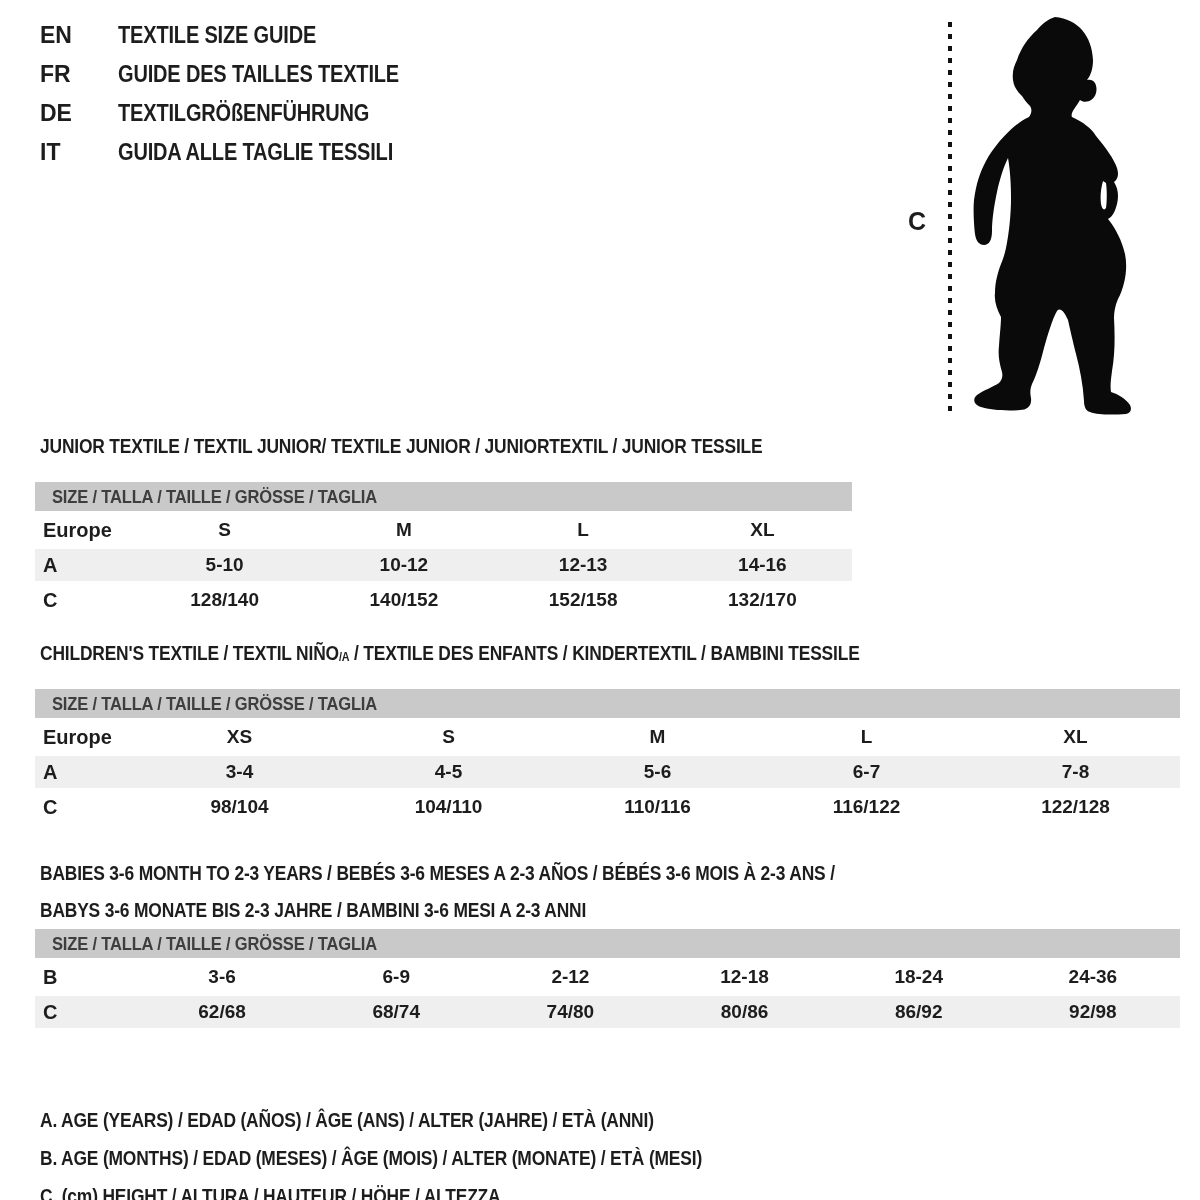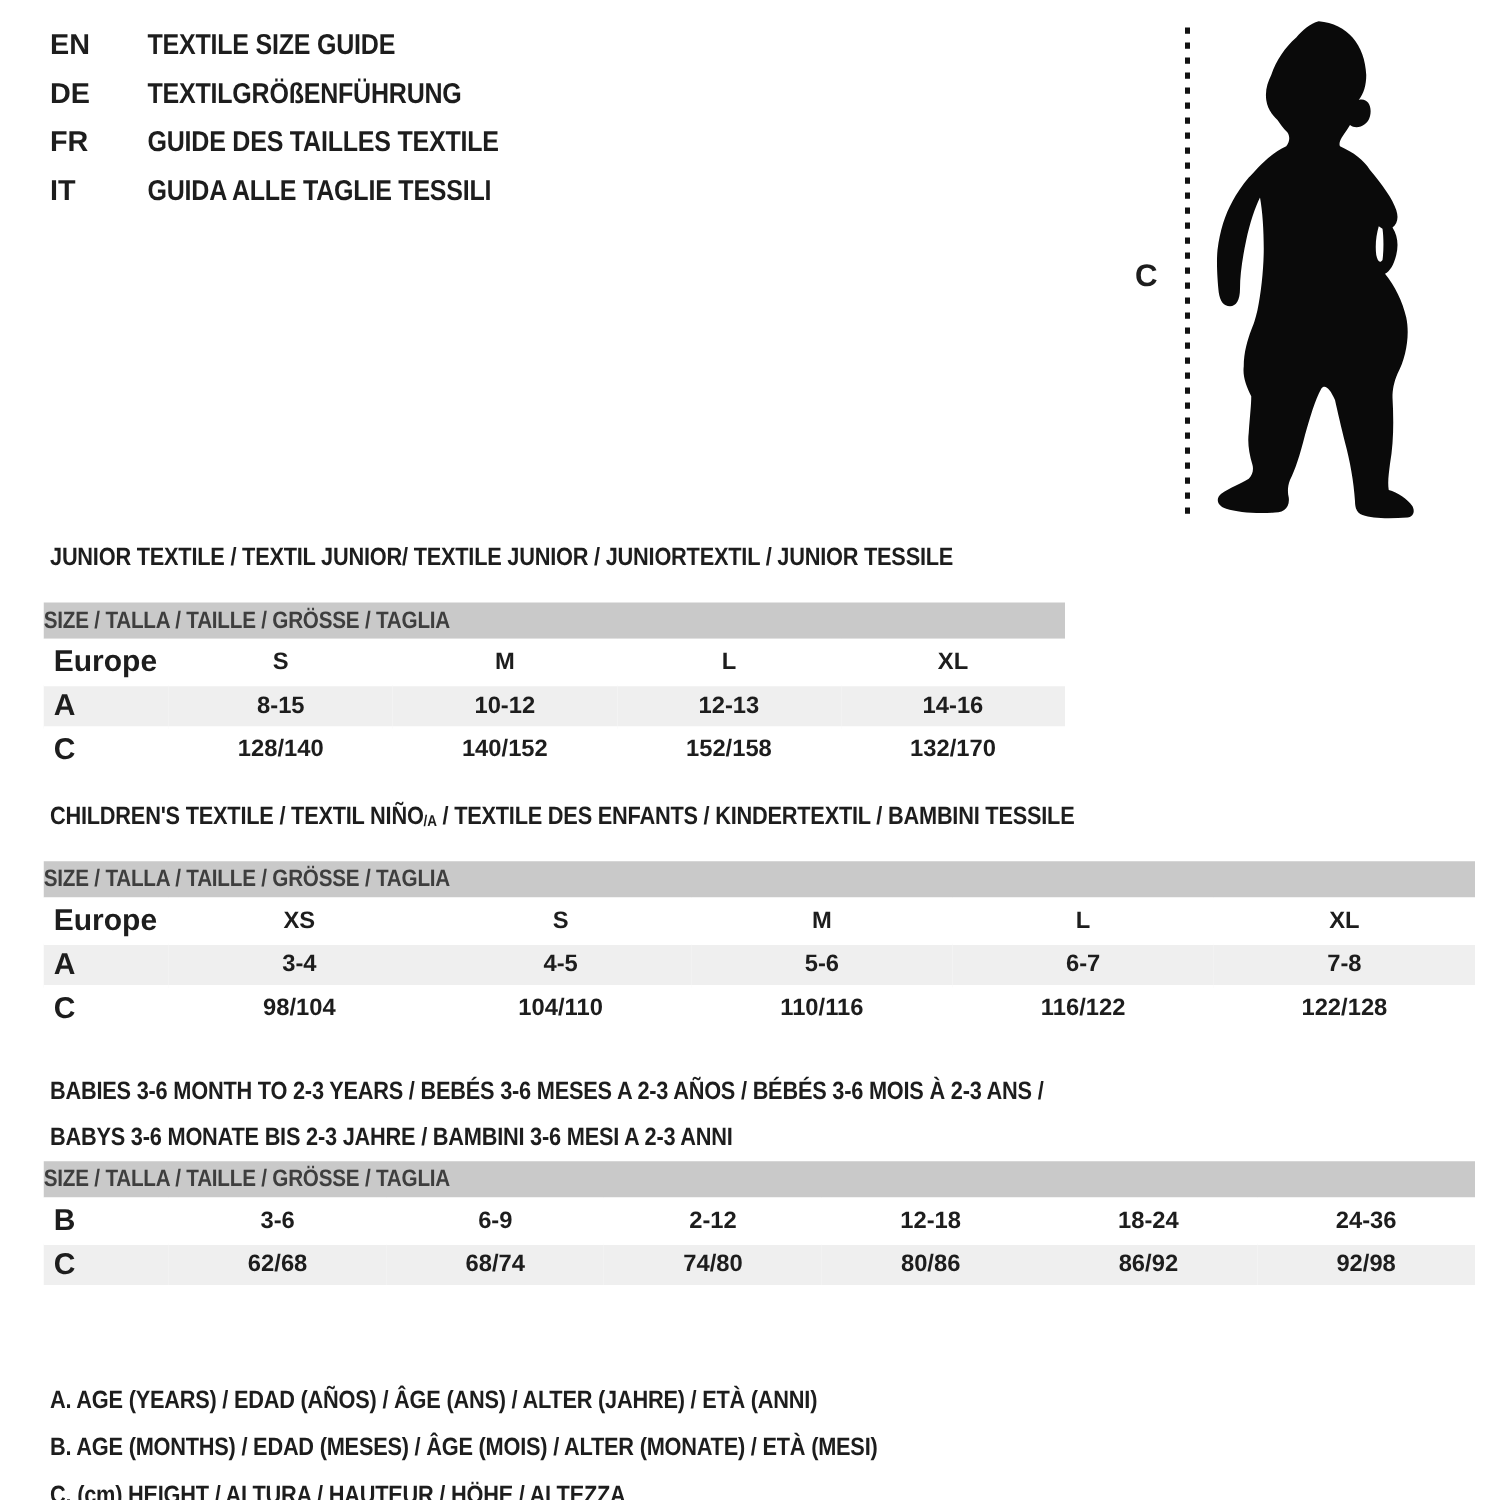--- a/index.html
+++ b/index.html
@@ -19,49 +19,49 @@
   .figure-wrap{left:900px;top:14px;width:245px;height:405px;}
   .height-label{position:absolute;left:8px;top:193px;font-size:25px;font-weight:bold;}
   
   .section-title{font-size:20px;font-weight:bold;}
   .title-sub{font-size:0.62em;vertical-align:-0.12em;}
   .two-line div{margin-bottom:14px;}
   
   .table-wrap{box-sizing:border-box;}
   .table-head{
     height:29px;line-height:29px;background:#c9c9c9;color:#3e3e3e;
-    font-size:19px;font-weight:bold;padding-left:0;box-sizing:border-box;
+    font-size:19px;font-weight:bold;padding-left:17px;box-sizing:border-box;
   }
   .table-head span{display:inline-block;transform:scaleX(0.87);transform-origin:left center;letter-spacing:-0.2px;white-space:nowrap;}
   table.size-table{border-collapse:collapse;table-layout:fixed;width:100%;}
   table.size-table td{
     height:32px;padding:0;font-size:19px;font-weight:bold;text-align:center;
     color:#1d1d1d;border-top:3px solid #ffffff;
   }
-  table.size-table td.row-label{text-align:left;padding-left:8px;font-size:24px;}
+  table.size-table td.row-label{text-align:left;padding-left:8px;font-size:20px;}
   table.size-table tr.shaded td{background:#efefef;}
   col.label-col{width:100px;}
   
   .legend-line{font-size:20px;font-weight:bold;margin-bottom:15px;}
 </style>
 </head>
 <body>
 
 <div class="abs lang-list">
   <div class="lang-row">
     <span class="lang-code">EN</span>
     <span class="lang-label cond">TEXTILE SIZE GUIDE</span>
   </div>
   <div class="lang-row">
+    <span class="lang-code">FR</span>
+    <span class="lang-label cond">GUIDE DES TAILLES TEXTILE</span>
+  </div>
+  <div class="lang-row">
     <span class="lang-code">DE</span>
     <span class="lang-label cond">TEXTILGRÖßENFÜHRUNG</span>
-  </div>
-  <div class="lang-row">
-    <span class="lang-code">FR</span>
-    <span class="lang-label cond">GUIDE DES TAILLES TEXTILE</span>
   </div>
   <div class="lang-row">
     <span class="lang-code">IT</span>
     <span class="lang-label cond">GUIDA ALLE TAGLIE TESSILI</span>
   </div>
 </div>
 
 <div class="abs figure-wrap">
   <span class="height-label">C</span>
   <svg width="245" height="405" viewBox="0 0 245 405">
@@ -144,21 +144,21 @@
     <tbody>
       <tr>
         <td class="row-label">Europe</td>
         <td>S</td>
         <td>M</td>
         <td>L</td>
         <td>XL</td>
       </tr>
       <tr class="shaded">
         <td class="row-label">A</td>
-        <td>8-15</td>
+        <td>5-10</td>
         <td>10-12</td>
         <td>12-13</td>
         <td>14-16</td>
       </tr>
       <tr>
         <td class="row-label">C</td>
         <td>128/140</td>
         <td>140/152</td>
         <td>152/158</td>
         <td>132/170</td>

